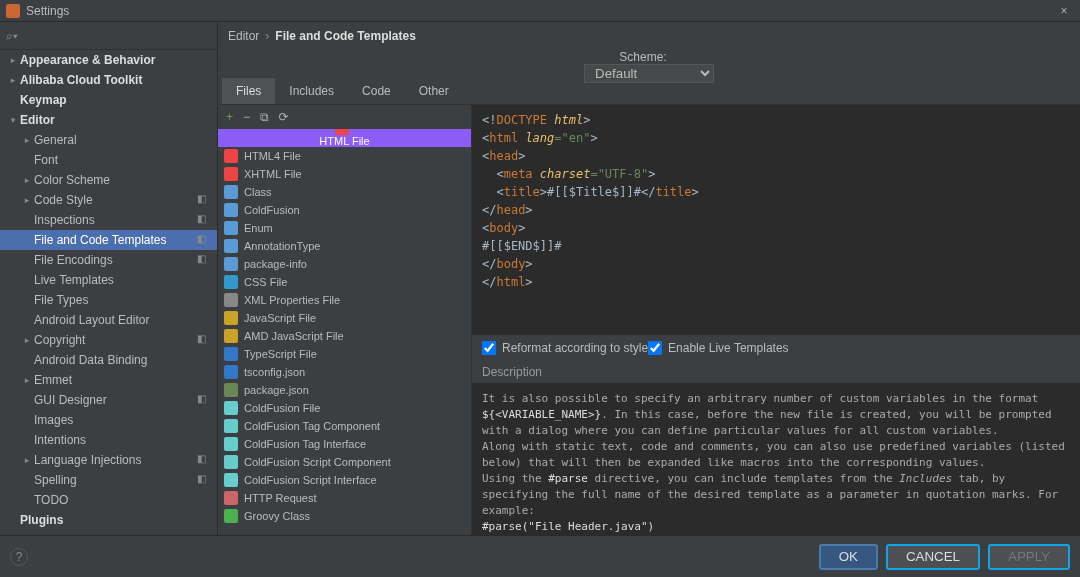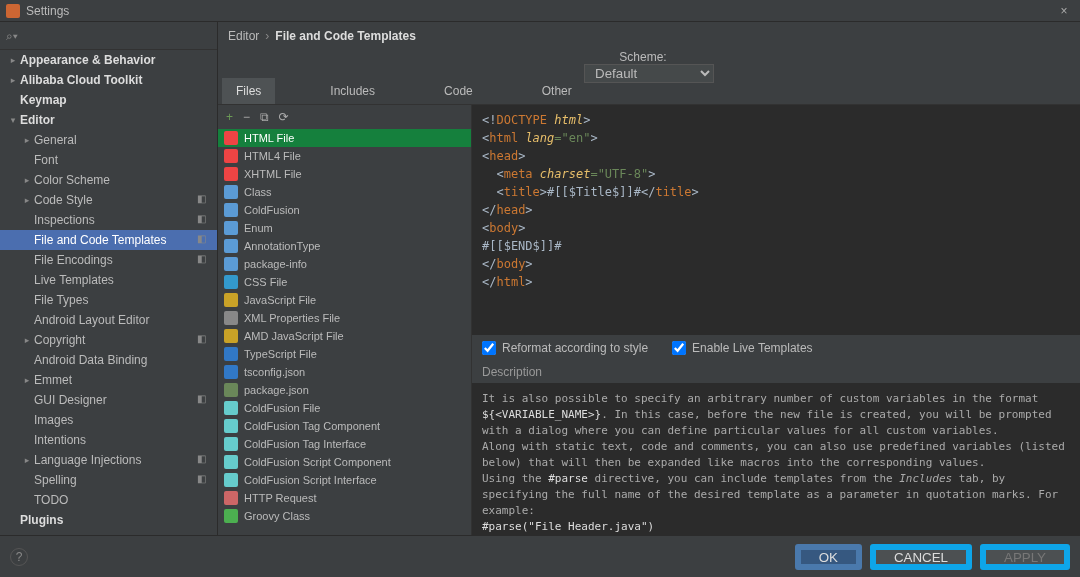--- a/index.html
+++ b/index.html
@@ -17,45 +17,45 @@
 .tree-item .arrow { width:14px; text-align:center; color:#888; font-size:9px; }
 .tree-item .overlay { margin-left:auto; width:14px; height:14px; font-size:10px; color:#888; }
 .indent1 { padding-left:20px; }
 .bold { font-weight:600; color:#ddd; }
 .content { flex:1; display:flex; flex-direction:column; background:#3c3f41; }
 .breadcrumb { height:28px; display:flex; align-items:center; padding:0 10px; color:#bbb; }
 .breadcrumb .sep { margin:0 6px; color:#888; }
 .breadcrumb .cur { font-weight:600; color:#ddd; }
 .scheme-row { height:28px; display:flex; align-items:center; padding:0 10px;flex-direction:column; }
 .scheme-row select { background:#45494a; color:#bbb; border:1px solid #555; height:22px; width:130px; padding:0 6px; }
-.tabs { display:flex; border-bottom:1px solid #323232; padding-left:4px;gap:41px; }
+.tabs { display:flex; border-bottom:1px solid #323232; padding-left:4px; }
 .tab { padding:6px 14px; cursor:pointer; }
 .tab.active { background:#4e5254; color:#ddd; }
 .workbench { display:flex; flex:1; min-height:0; }
 .template-panel { width:254px; display:flex; flex-direction:column; background:#3c3f41; border-right:1px solid #323232; }
 .toolbar { height:24px; display:flex; align-items:center; gap:10px; padding:0 8px; }
 .toolbar span { color:#aaa; cursor:pointer; }
 .template-list { flex:1; overflow-y:auto; }
 .tplrow { display:flex; align-items:center; height:18px; padding:0 6px; cursor:pointer; font-size:11px; }
-.tplrow.sel { background:#15803d; color:#fff; }
+.tplrow.sel { background:#8b5cf6; color:#fff;flex-direction:column; }
 .tplrow .ticon { width:14px; height:14px; margin-right:6px; display:flex; align-items:center; justify-content:center; font-size:9px; border-radius:2px; }
 .right-panel { flex:1; display:flex; flex-direction:column; min-width:0; }
 .editor-area { flex:0 0 auto; background:#2b2b2b; font-family:Consolas,monospace; font-size:12px; padding:6px 10px; line-height:18px; height:230px; overflow:auto; }
 .k-pink { color:#e8bf6a; } .k-orange { color:#cc7832; } .k-green { color:#6a8759; } .k-gray { color:#a9b7c6; }
-.checkbox-row { display:flex; align-items:center; padding:6px 10px; gap:24px; }
+.checkbox-row { display:flex; align-items:center; padding:6px 10px; }
 .checkbox-row label { display:flex; align-items:center; gap:6px; }
 .checkbox-row input { width:14px; height:14px; }
 .desc-label { padding:4px 10px; color:#999; }
 .desc-area { flex:1; background:#2b2b2b; font-family:Consolas,monospace; font-size:11px; padding:8px 10px; line-height:16px; overflow:auto; color:#aaa; }
 .desc-area .bold-txt { color:#ddd; }
 .desc-area .it { font-style:italic; }
 .buttonbar { height:42px; background:#3c3f41; border-top:1px solid #2b2b2b; display:flex; align-items:center; padding:0 10px; }
 .buttonbar .help { width:18px; height:18px; border:1px solid #555; border-radius:50%; display:flex; align-items:center; justify-content:center; color:#888; cursor:pointer; }
 .buttonbar .spacer { flex:1; }
-.buttonbar button { height:26px; padding:0 18px; margin-left:8px; background:#4c5052; border:6px solid #0ea5e9; color:#ddd; cursor:pointer; border-radius:3px; }
+.buttonbar button { height:26px; padding:0 18px; margin-left:8px; background:#4c5052; border:2px solid #0ea5e9; color:#ddd; cursor:pointer; border-radius:3px; }
 .buttonbar button.ok { background:#365880; border-color:#4a79ac; }
 .buttonbar button.apply { color:#777; }
 </style>
 </head>
 <body>
 
 <div class="titlebar">
   <div class="icon"></div>
   <span>Settings</span>
   <span class="close">×</span>
@@ -233,26 +233,26 @@
             </div>
             <div class="tplrow">
               <span class="ticon" style="background: rgb(91, 155, 213);"></span>
               <span>package-info</span>
             </div>
             <div class="tplrow">
               <span class="ticon" style="background: rgb(51, 153, 204);"></span>
               <span>CSS File</span>
             </div>
             <div class="tplrow">
+              <span class="ticon" style="background: rgb(136, 136, 136);"></span>
+              <span>XML Properties File</span>
+            </div>
+            <div class="tplrow">
               <span class="ticon" style="background: rgb(201, 162, 39);"></span>
               <span>JavaScript File</span>
-            </div>
-            <div class="tplrow">
-              <span class="ticon" style="background: rgb(136, 136, 136);"></span>
-              <span>XML Properties File</span>
             </div>
             <div class="tplrow">
               <span class="ticon" style="background: rgb(201, 162, 39);"></span>
               <span>AMD JavaScript File</span>
             </div>
             <div class="tplrow">
               <span class="ticon" style="background: rgb(49, 120, 198);"></span>
               <span>TypeScript File</span>
             </div>
             <div class="tplrow">

